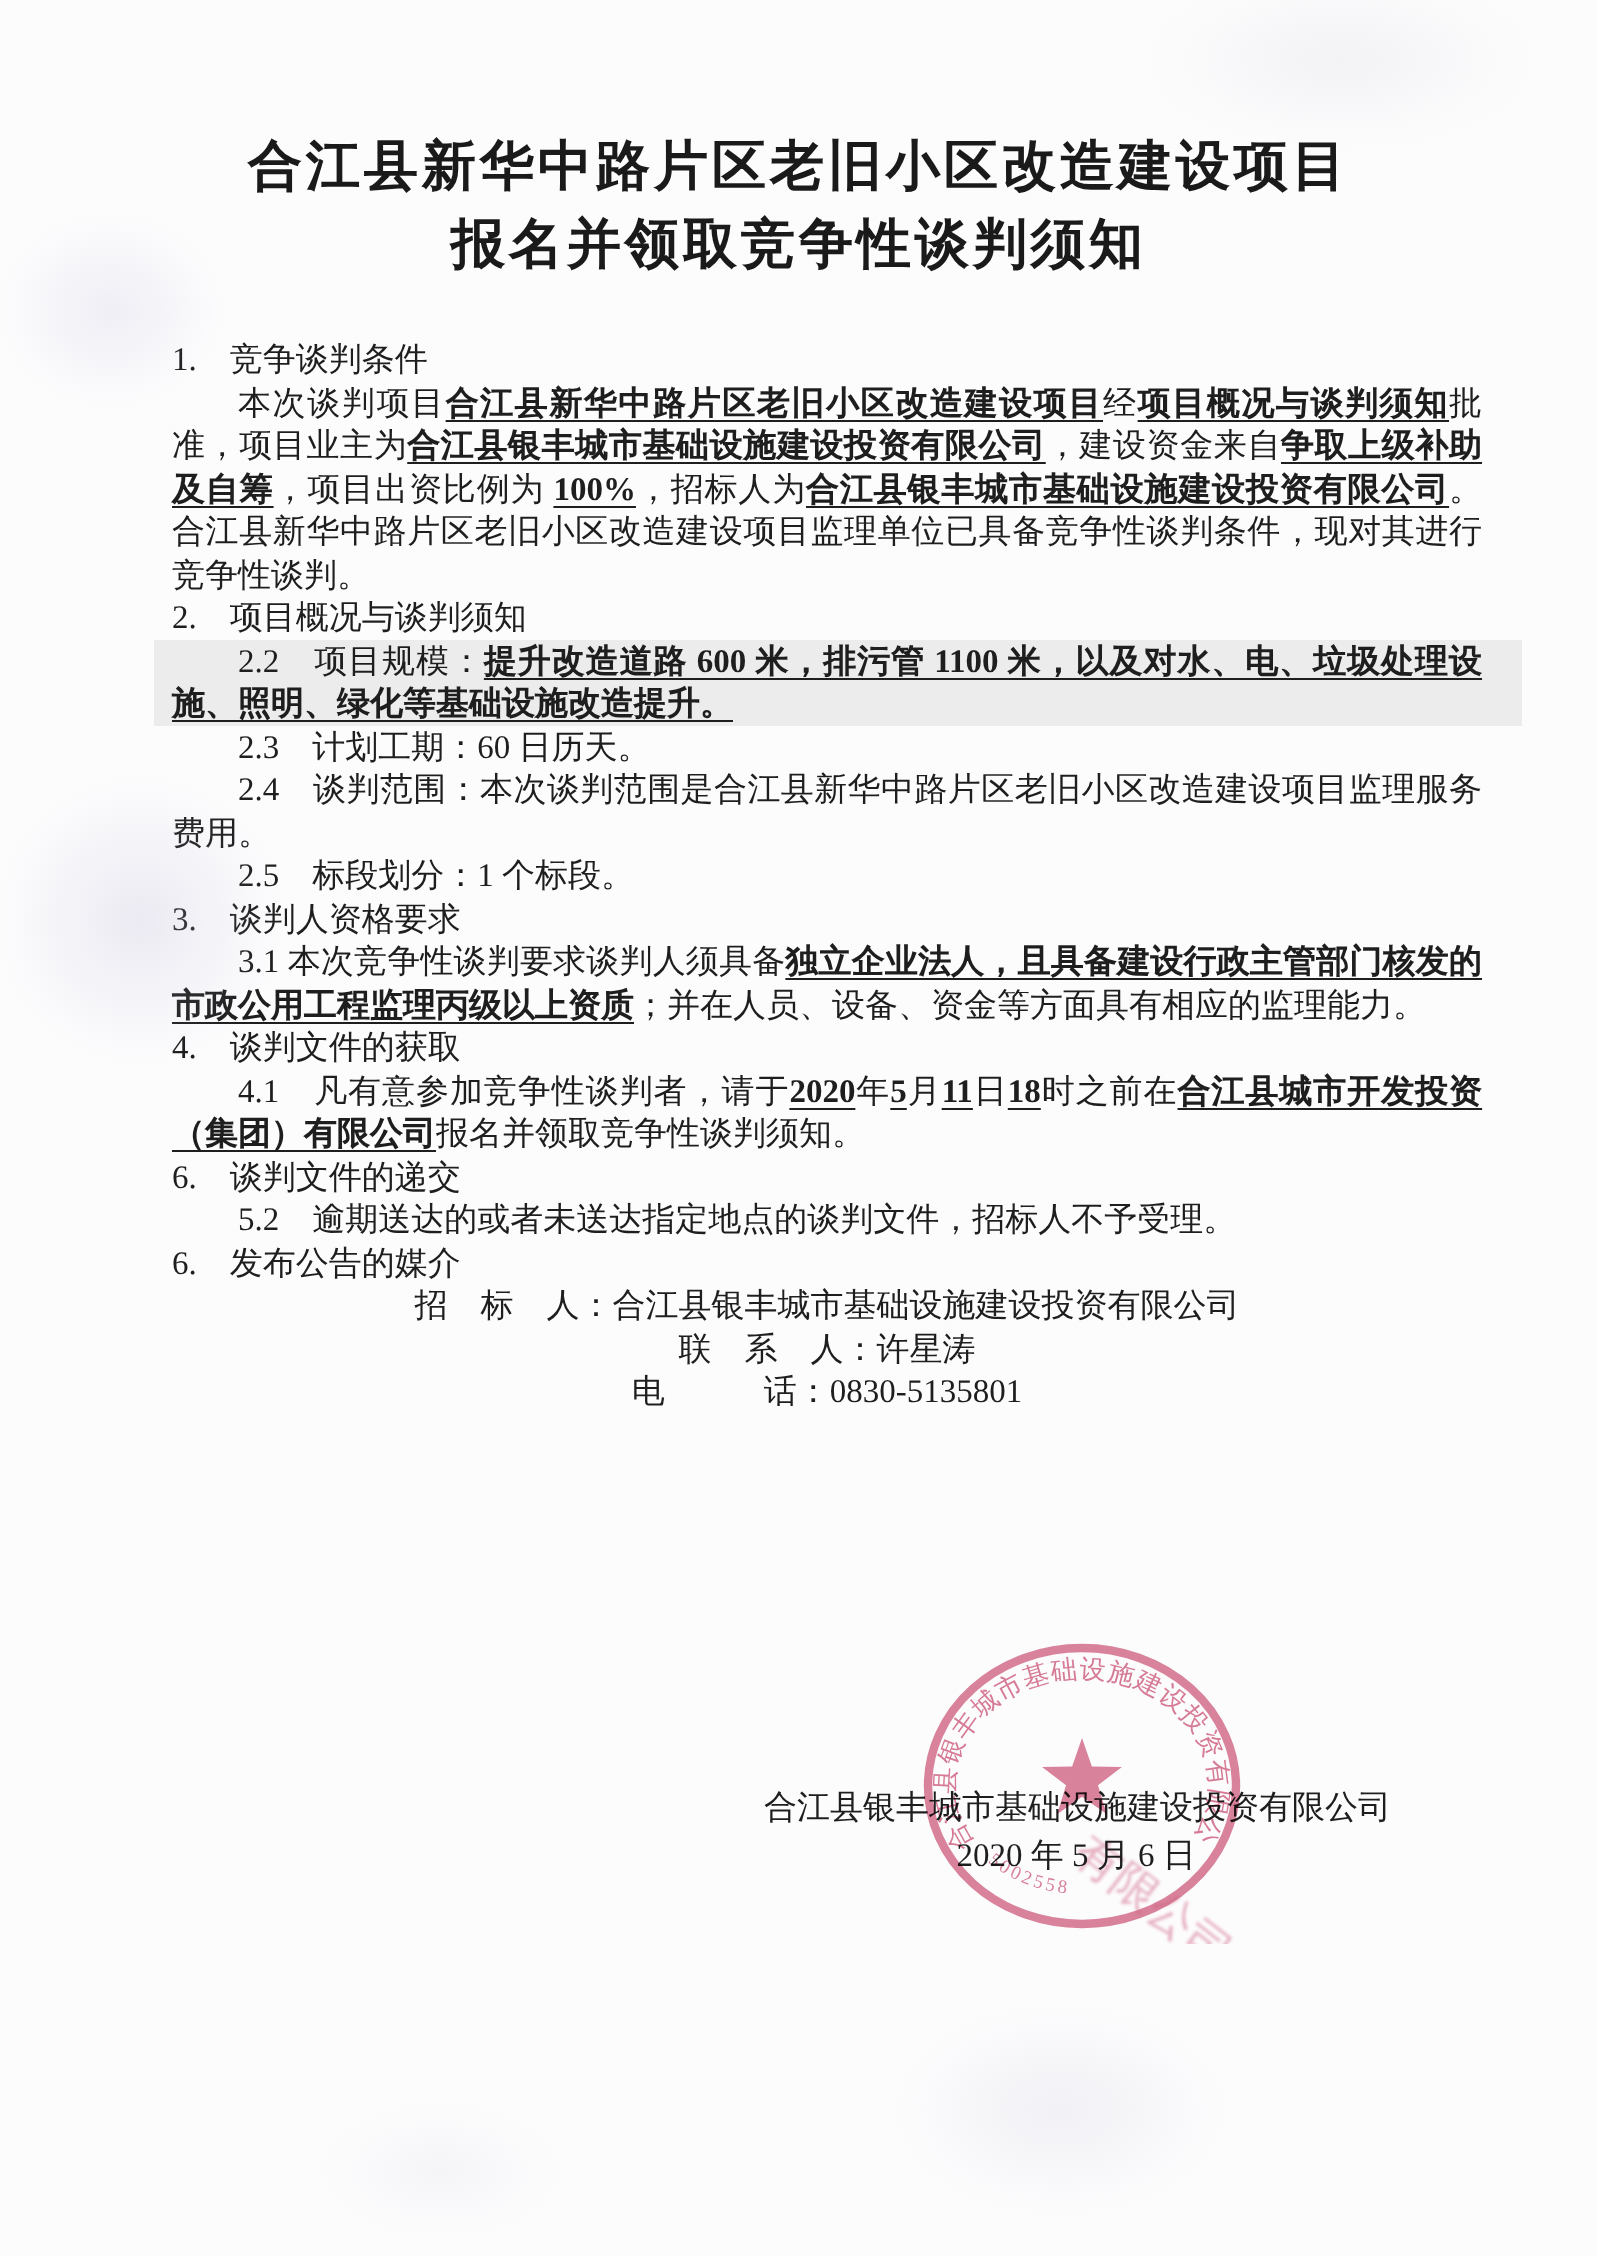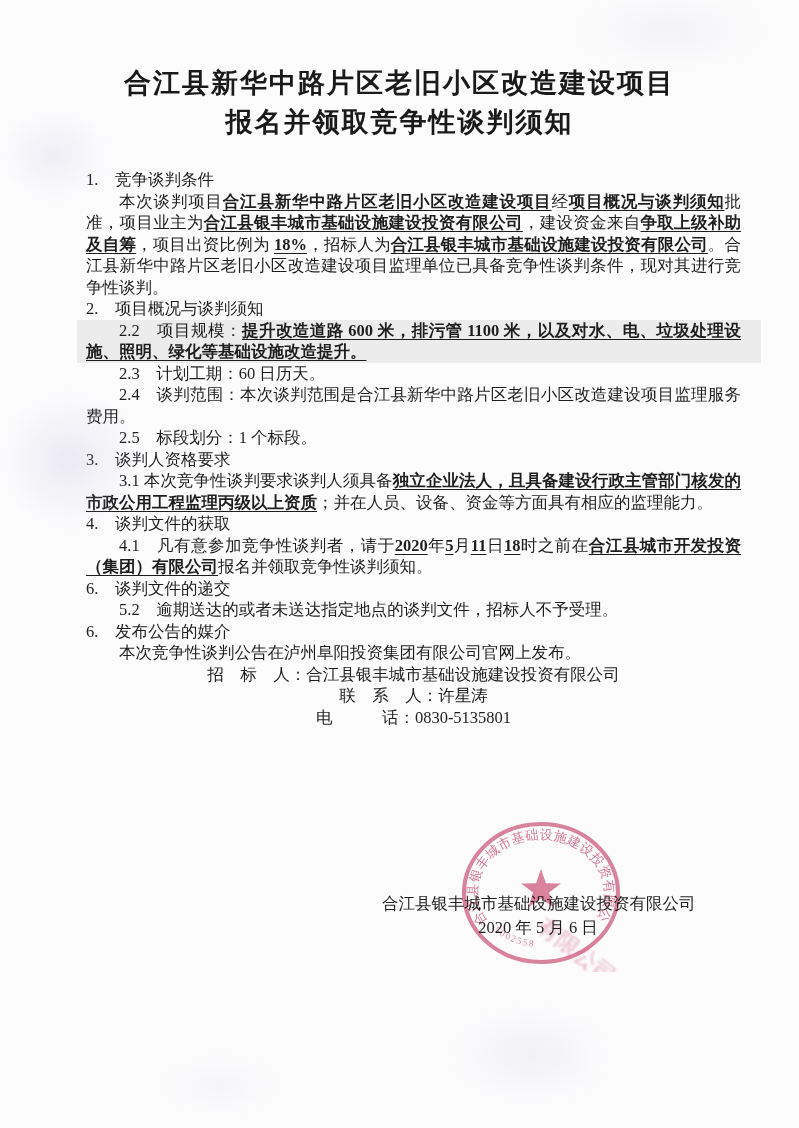--- a/index.html
+++ b/index.html
@@ -78,34 +78,33 @@
   <div class="noise n4"></div>
   <div class="noise n5"></div>
 
   <div class="title">
     <div>合江县新华中路片区老旧小区改造建设项目</div>
     <div>报名并领取竞争性谈判须知</div>
   </div>
 
   <div class="content">
       <p class="blk heading">1.　竞争谈判条件</p>
-      <p class="blk para indent">本次谈判项目<span class="u">合江县新华中路片区老旧小区改造建设项目</span>经<span class="u">项目概况与谈判须知</span>批准，项目业主为<span class="u">合江县银丰城市基础设施建设投资有限公司</span>，建设资金来自<span class="u">争取上级补助及自筹</span>，项目出资比例为 <span class="u">18%</span>，招标人为<span class="u">合江县银丰城市基础设施建设投资有限公司</span>。合江县新华中路片区老旧小区改造建设项目监理单位已具备竞争性谈判条件，现对其进行竞争性谈判。</p>
+      <p class="blk para indent">本次谈判项目<span class="u">合江县新华中路片区老旧小区改造建设项目</span>经<span class="u">项目概况与谈判须知</span>批准，项目业主为<span class="u">合江县银丰城市基础设施建设投资有限公司</span>，建设资金来自<span class="u">争取上级补助及自筹</span>，项目出资比例为 <span class="u">100%</span>，招标人为<span class="u">合江县银丰城市基础设施建设投资有限公司</span>。合江县新华中路片区老旧小区改造建设项目监理单位已具备竞争性谈判条件，现对其进行竞争性谈判。</p>
       <p class="blk heading">2.　项目概况与谈判须知</p>
       <p class="blk para indent highlight">2.2　项目规模：<span class="u">提升改造道路 600 米，排污管 1100 米，以及对水、电、垃圾处理设施、照明、绿化等基础设施改造提升。</span></p>
       <p class="blk para indent">2.3　计划工期：60 日历天。</p>
       <p class="blk para indent">2.4　谈判范围：本次谈判范围是合江县新华中路片区老旧小区改造建设项目监理服务费用。</p>
       <p class="blk para indent">2.5　标段划分：1 个标段。</p>
       <p class="blk heading">3.　谈判人资格要求</p>
       <p class="blk para indent">3.1 本次竞争性谈判要求谈判人须具备<span class="u">独立企业法人，且具备建设行政主管部门核发的市政公用工程监理丙级以上资质</span>；并在人员、设备、资金等方面具有相应的监理能力。</p>
       <p class="blk heading">4.　谈判文件的获取</p>
       <p class="blk para indent">4.1　凡有意参加竞争性谈判者，请于<span class="u">2020</span>年<span class="u">5</span>月<span class="u">11</span>日<span class="u">18</span>时之前在<span class="u">合江县城市开发投资（集团）有限公司</span>报名并领取竞争性谈判须知。</p>
       <p class="blk heading">6.　谈判文件的递交</p>
       <p class="blk para indent">5.2　逾期送达的或者未送达指定地点的谈判文件，招标人不予受理。</p>
       <p class="blk heading">6.　发布公告的媒介</p>
-      <p class="blk para indent">本次竞争性谈判公告在泸州阜阳投资集团有限公司官网上发布。</p>
       <p class="blk contact">招　标　人：合江县银丰城市基础设施建设投资有限公司</p>
       <p class="blk contact">联　系　人：许星涛</p>
       <p class="blk contact">电　　　话：0830-5135801</p>
     </div>
 
   <div class="signature">
     <div class="sig-line">合江县银丰城市基础设施建设投资有限公司</div>
     <div class="sig-line">2020 年 5 月 6 日</div>
   </div>
 

